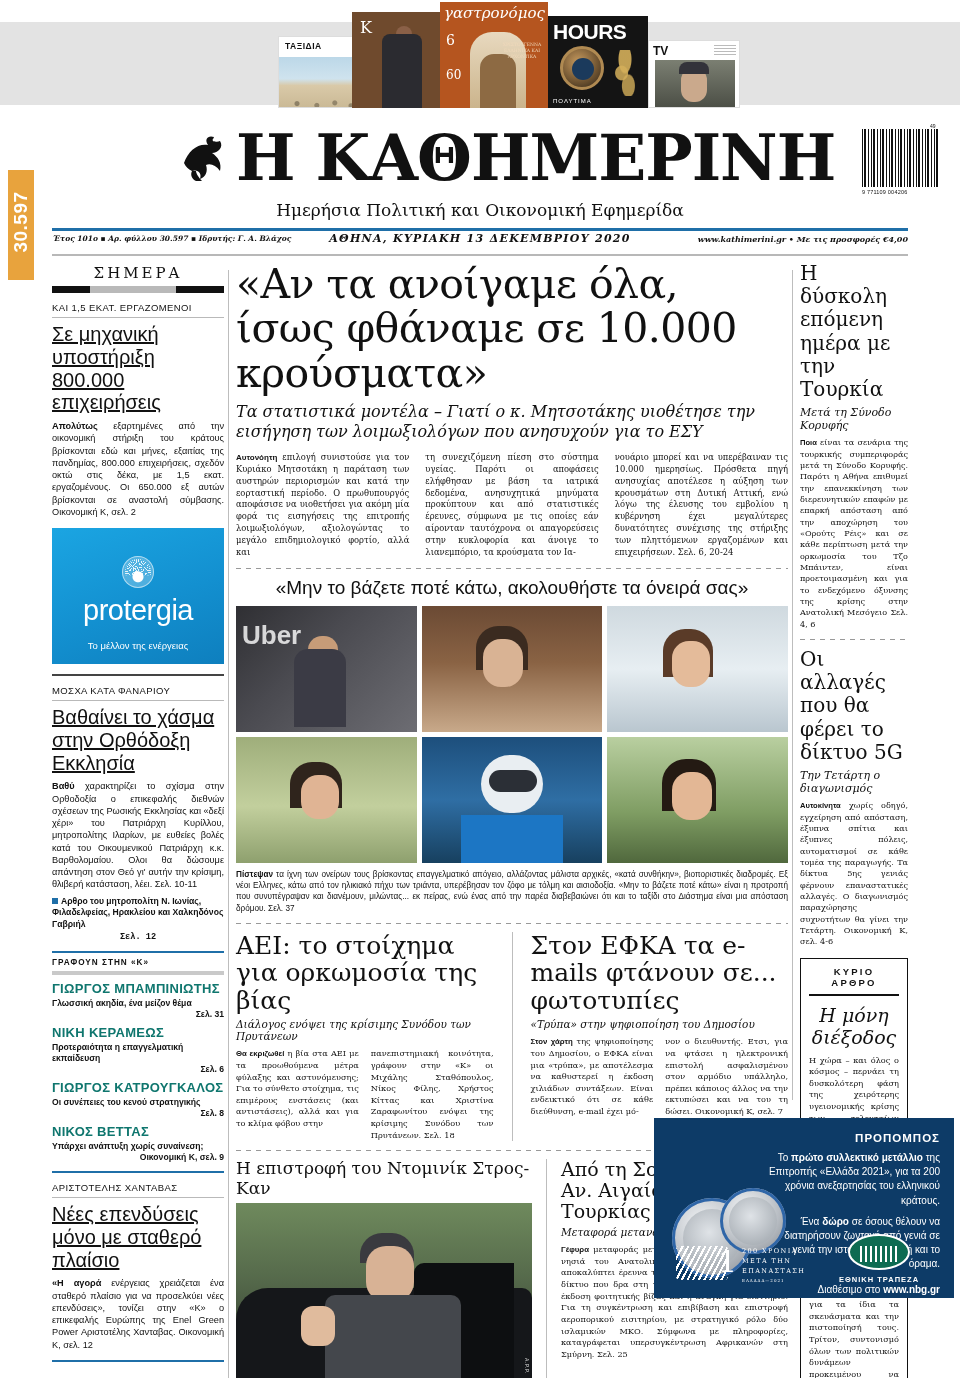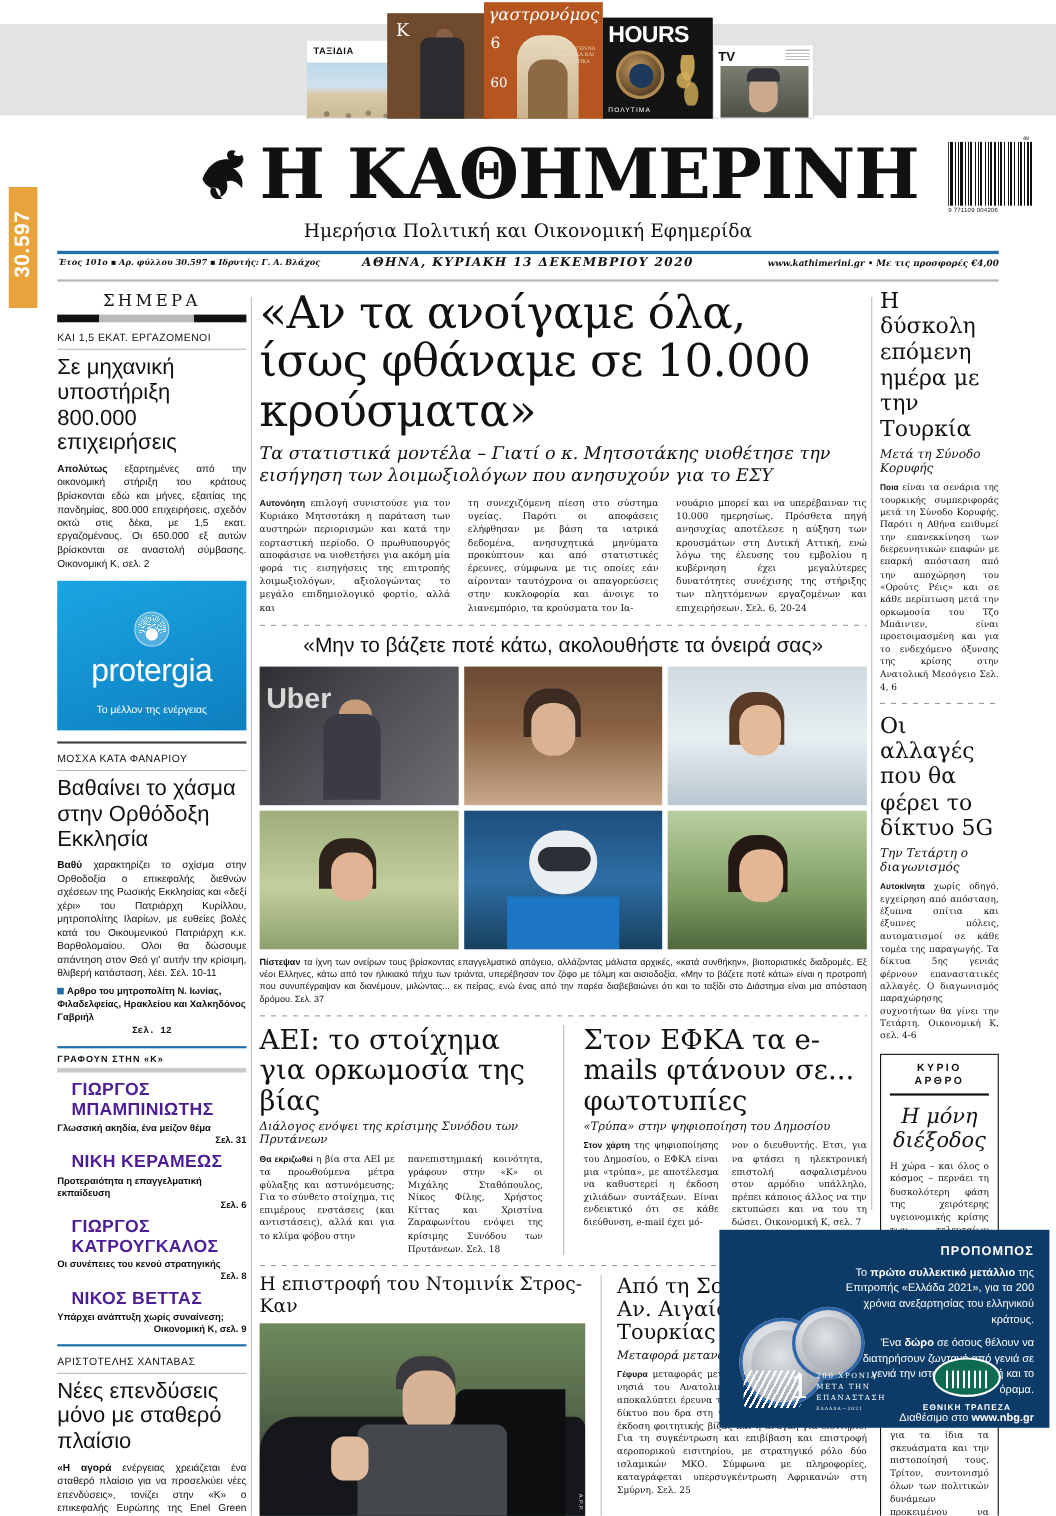--- a/index.html
+++ b/index.html
@@ -96,21 +96,21 @@
   .vline-1 { left:228px; top:270px; height:1108px; }
   .vline-2 { left:792px; top:270px; height:830px; }
 
   
   .simera-title { text-align:center; font-family:"DejaVu Serif", serif; font-size:15px;
     letter-spacing:3px; color:#111; padding-top:2px; }
   .simera-bar { margin-top:4px; height:7px; background:linear-gradient(90deg,#111 0 38px,#b9b9b9 38px 124px,#111 124px 172px); }
   .kicker { margin-top:9px; font-family:"Liberation Sans", sans-serif; font-size:9.5px;
     letter-spacing:0.4px; color:#111; }
   .hr-thin { height:1px; background:#b9b9b9; margin:4px 0 5px; }
-  .lhead { font-family:"Liberation Sans", sans-serif; font-size:20px; line-height:1.14; color:#111; font-weight:400;}
+  .lhead { font-family:"Liberation Sans", sans-serif; font-size:20px; line-height:1.14; color:#111; font-weight:400;text-decoration:underline;}
   .lbody { margin-top:6px; font-family:"Liberation Sans", sans-serif; font-size:9.2px;
     line-height:1.33; color:#111; text-align:justify; }
   .lbody b { font-weight:700; }
   .protergia { margin-top:10px; height:136px; background:linear-gradient(160deg,#1ba5e2 0%, #1390d0 55%, #0e7fbe 100%);
     position:relative; }
   .protergia .p-sun { position:absolute; left:50%; top:28px; transform:translateX(-50%);
     width:32px; height:32px; border-radius:50%;
     background:radial-gradient(circle at 50% 65%, #ffffff 0 5px, rgba(255,255,255,.25) 6px 16px);
     box-shadow:inset 0 0 0 1px rgba(255,255,255,.55); }
   .protergia .p-sun::after { content:""; position:absolute; left:3px; top:3px; width:26px; height:26px; border-radius:50%;
@@ -121,22 +121,22 @@
   .protergia .p-tag { position:absolute; left:0; top:112px; width:100%; text-align:center;
     color:#fff; font-family:"Liberation Sans", sans-serif; font-size:9.5px; }
   .hr-thick { height:2px; background:#444; margin:10px 0 7px; }
   .bullet-item { margin-top:5px; font-family:"Liberation Sans", sans-serif; font-size:8.6px;
     line-height:1.35; font-weight:700; color:#111; }
   .bullet-item .sq { display:inline-block; width:6px; height:6px; background:#1f6fa8; margin-right:3px; }
   .page-ref { text-align:center; font-family:Liberation Mono, monospace; font-weight:700; font-size:8.6px; color:#111; margin-top:2px;}
   .rule-blue-sm { height:2px; background:#1f6fa8; margin:9px 0 5px; }
   .sec-label { font-family:"Liberation Sans", sans-serif; font-weight:700; font-size:8.2px; letter-spacing:1px; color:#111; }
   .bar-grey { height:4px; background:#c9c9c9; margin:4px 0 7px; }
-  .auth-name { font-family:"Liberation Sans", sans-serif; font-weight:700; font-size:16px;
-    letter-spacing:0.3px; color:#4c1d95; line-height:1.15;margin-left:13px; }
+  .auth-name { font-family:"Liberation Sans", sans-serif; font-weight:700; font-size:13px;
+    letter-spacing:0.3px; color:#0f766e; line-height:1.15; }
   .auth-desc { font-family:"Liberation Sans", sans-serif; font-weight:700; font-size:8.6px;
     color:#111; line-height:1.28; margin-top:1px; }
   .auth-page { text-align:right; font-family:"Liberation Sans", sans-serif; font-weight:700; font-size:8.6px; color:#111; }
   .auth-block { margin-bottom:7px; }
 
   
   .main-head { font-family:"DejaVu Serif", serif; font-size:41px; line-height:1.08; color:#111; letter-spacing:-0.6px;}
   .main-sub { margin-top:7px; font-family:"DejaVu Serif", serif; font-style:italic; font-size:16px;
     line-height:1.25; color:#111; }
   .three-cols { margin-top:10px; display:flex; gap:16px; }

